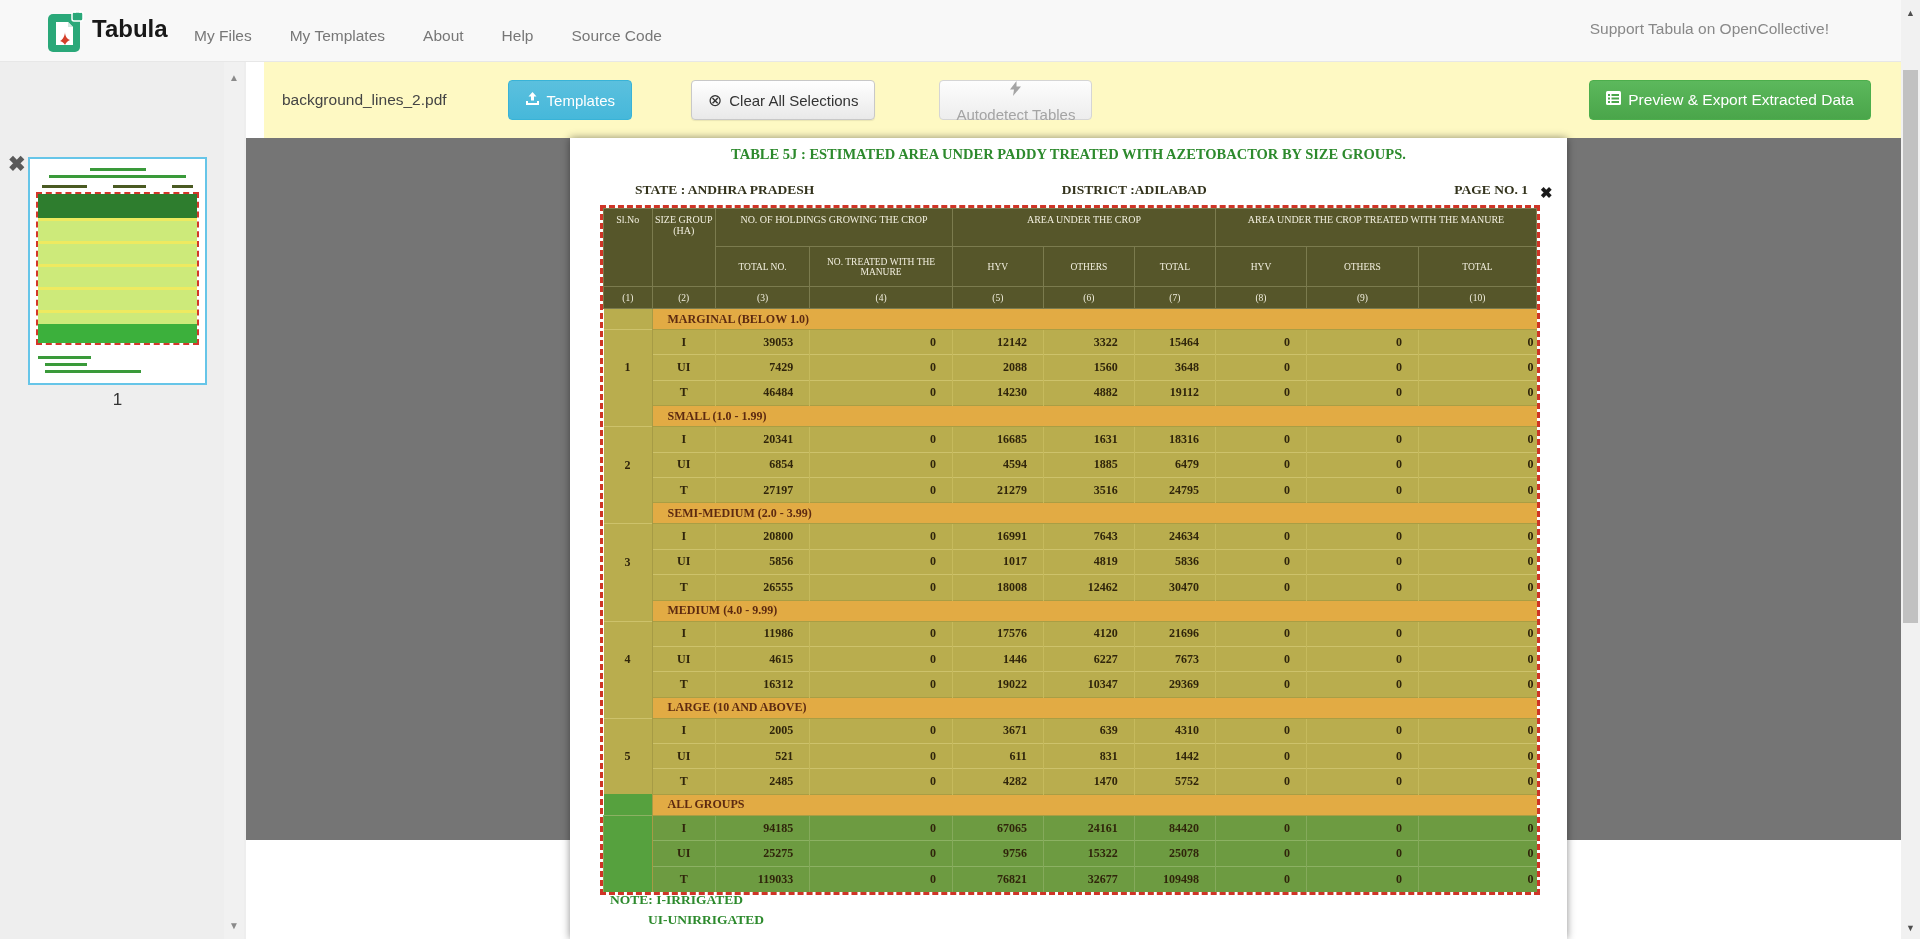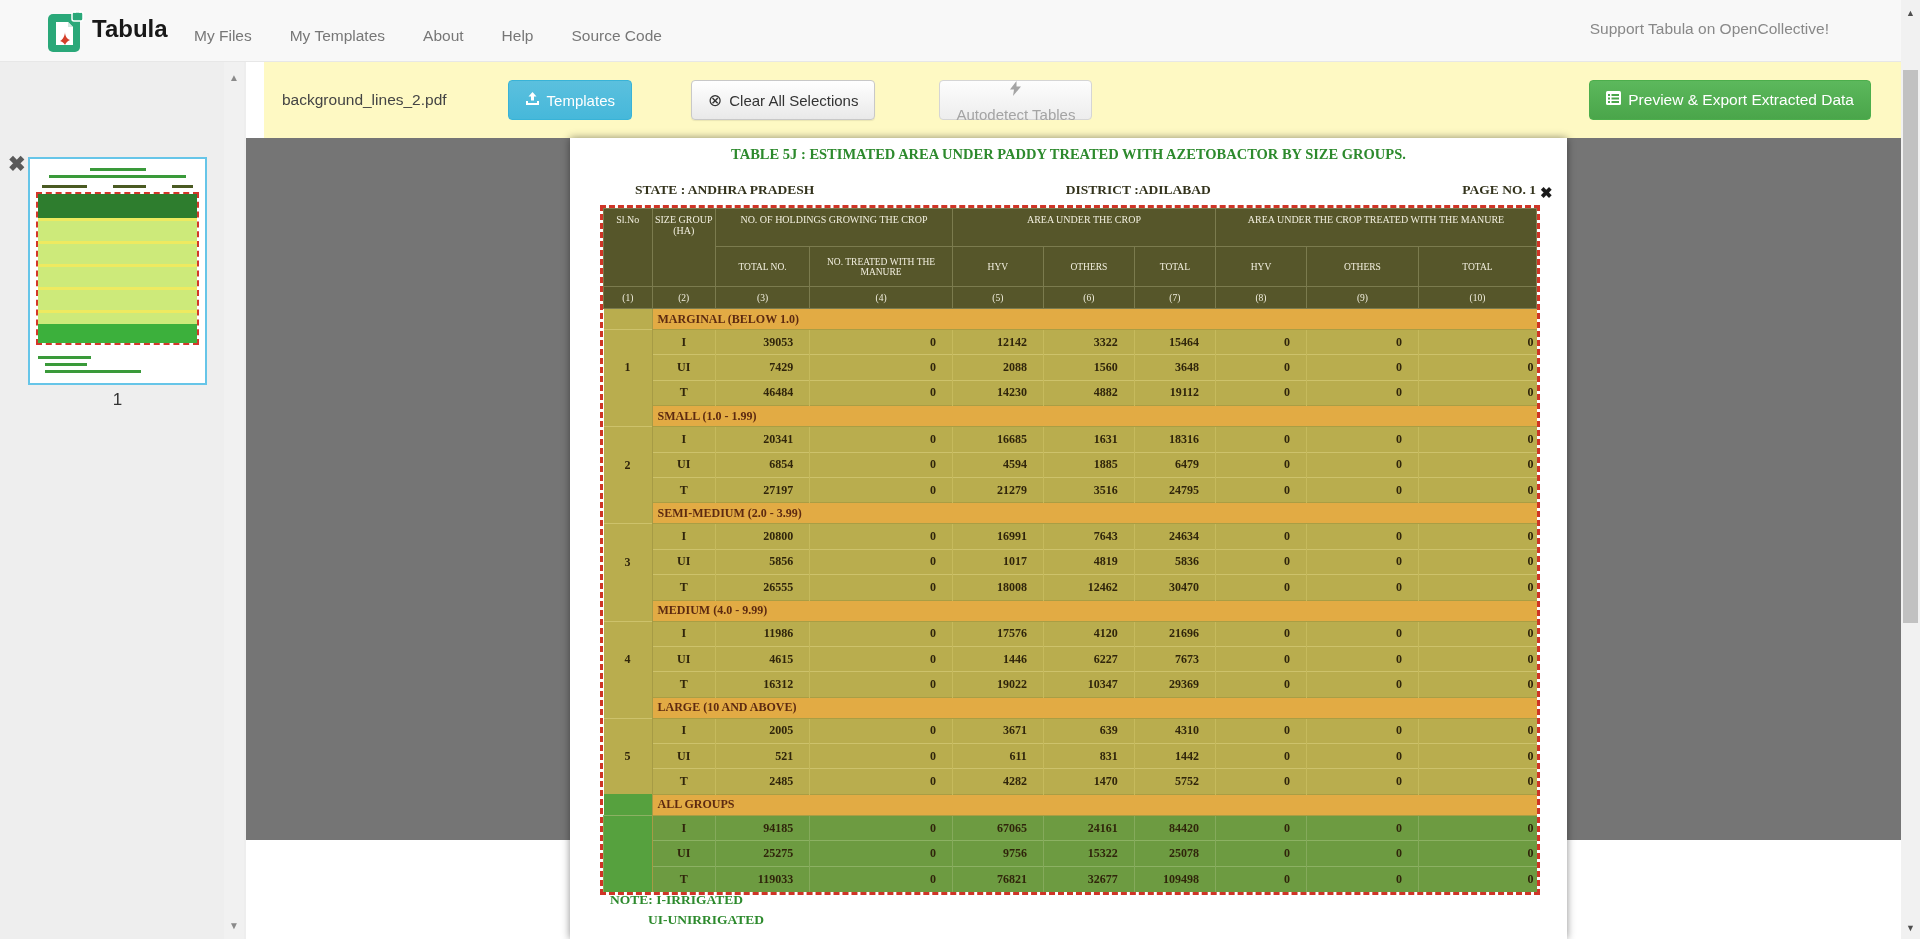--- a/index.html
+++ b/index.html
@@ -50,42 +50,42 @@
   .btn-export { position:absolute; right:48px; top:18px; background:linear-gradient(#5cb85c,#4aa54a);
                 border-color:#4cae4c; color:#fff; font-size:15.5px; }
   .icon-circ-x { font-size:17px; line-height:1; }
   
   .main { position:absolute; left:246px; top:138px; width:1655px; height:702px; background:#757575; }
   .page { position:absolute; left:324px; top:0; width:997px; height:801px; background:#ffffff;
           box-shadow:0 0 8px rgba(0,0,0,.45); font-family:"Liberation Serif", serif; }
   .doc-title { position:absolute; left:0; right:0; top:8px; text-align:center;
                color:#2d8a2d; font-weight:bold; font-size:14.5px; }
   .doc-meta { position:absolute; left:0; right:0; top:44px; display:flex;
-              padding:0 31px 0 65px; justify-content:space-between;
+              padding:0 39px 0 65px; justify-content:space-between;
               color:#33331c; font-weight:bold; font-size:13.5px; }
   .doc-note { position:absolute; left:40px; top:752px; color:#2d8a2d; font-weight:bold;
               font-size:13.5px; line-height:20px; }
   .doc-note .n2 { padding-left:38px; }
   
   .selection { position:absolute; left:30px; top:67px; width:940px;
                border:3px dashed #cf3527; }
   .sel-close { position:absolute; left:calc(100% + 3px); top:-24px; font-size:15px; font-weight:bold;
                color:#1a1a1a; cursor:pointer; font-family:"Liberation Sans", sans-serif; }
   table.grid { width:934px; border-collapse:collapse; table-layout:fixed;
                font-family:"Liberation Serif", serif; font-weight:bold; }
   .grid thead th, .grid thead td {
       background:#56562a; color:#f2efdf; border:1px solid #7b7b4e;
       font-size:10px; font-weight:normal; text-align:center; padding:2px 1px; }
   .grid thead tr.tier1 th { height:38px; vertical-align:top; padding-top:5px; }
   .grid thead tr.tier2 th { height:40px; vertical-align:middle; font-size:9.5px; }
   .grid thead tr.nums td  { height:22px; font-size:9.5px; }
   .grid tbody td { font-size:12px; color:#30250b; }
   .grid tr.grp  { height:21px; }
   .grid tr.data { height:25.4px; }
-  .grid td.grp-label { background:#e2ab44; color:#5d2a11; text-align:left; padding-left:5px;
+  .grid td.grp-label { background:#e2ab44; color:#5d2a11; text-align:left; padding-left:15px;
                        border-top:1px solid #a99e44; border-bottom:1px solid #a99e44; font-size:12px;margin-left:16px; }
   .grid td.slno-cell, .grid td.slno { background:#b9ad4e; text-align:center; border-right:1px solid #a69b45; }
   .grid tr.data td { background:#b9ad4e; border-top:1px solid #cdc26b; border-left:1px solid #c6ba5c; }
   .grid tr.data td.slno { border-left:none; }
   .grid td.rowlabel { text-align:center; }
   .grid td.num { text-align:right; padding-right:16px; }
   .grid td.num.c7 { padding-right:3px; }
   .grid tr.data.hl td { background:#6d9b41; border-top:1px solid #8cb163; border-left:1px solid #85aa5b; }
   .grid td.slno-cell.hl, .grid tr.data.hl td.slno { background:#56a13e; }
   

